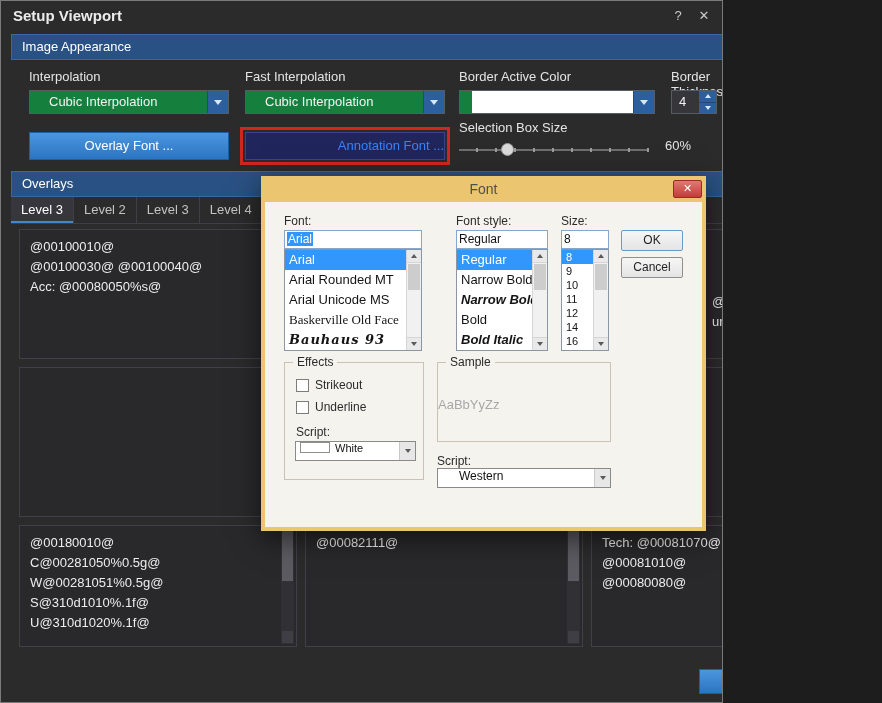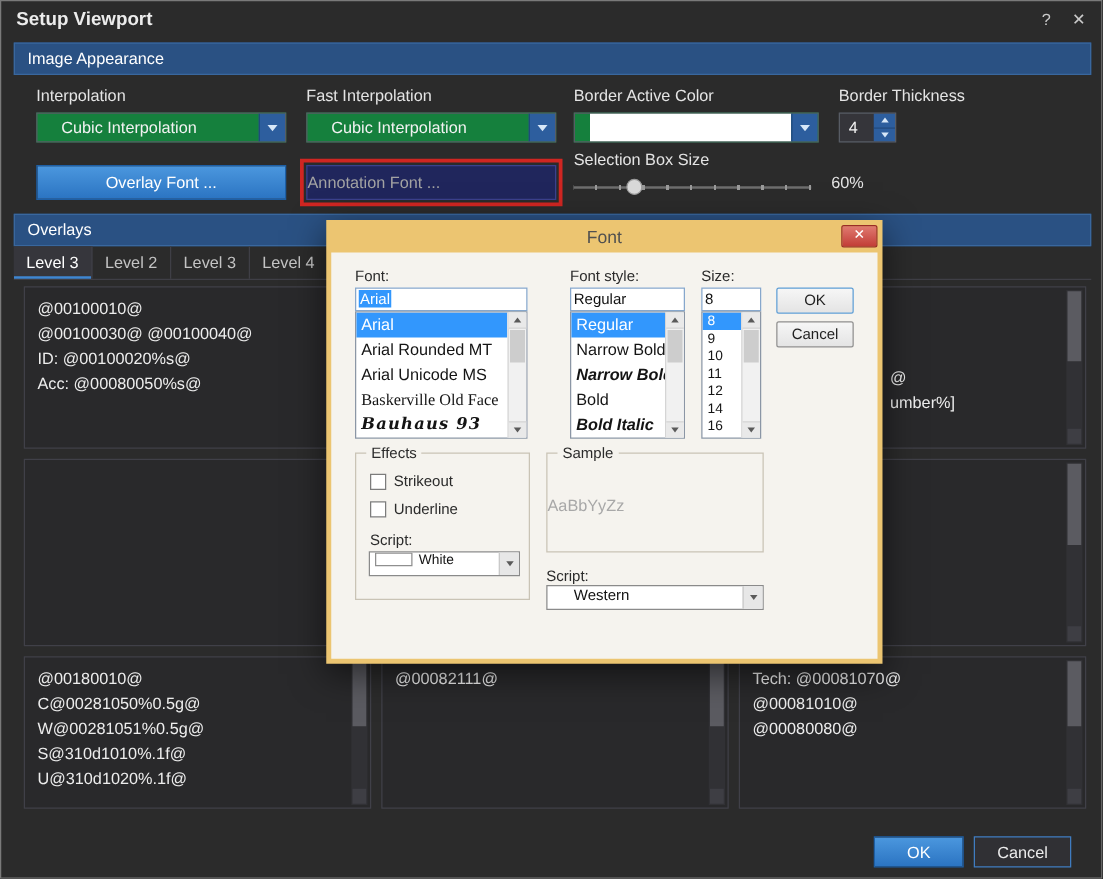--- a/index.html
+++ b/index.html
@@ -1,17 +1,17 @@
 <!DOCTYPE html>
 <html><head>
 <meta charset="utf-8">
 <style>
   * { box-sizing: border-box; margin: 0; padding: 0; }
   body { background:#1d1d1d; font-family:"Liberation Sans", sans-serif; }
-  .window { position:relative; width:882px; height:703px; background:#2b2b2b;
+  .window { position:relative; width:723px; height:703px; background:#2b2b2b;
             border:1px solid #7a7a7a; overflow:hidden; font-family:"Liberation Sans", sans-serif; }
 
   
   .titlebar { position:absolute; left:0; top:0; right:0; height:30px; }
   .title-text { position:absolute; left:12px; top:6px; font-size:15px; font-weight:600; color:#ececec; }
   .tb-btn { position:absolute; top:7px; width:20px; text-align:center; color:#c9c9c9; font-size:13px; }
   .tb-help { right:34px; }
   .tb-close { right:8px; }
 
   
@@ -35,22 +35,22 @@
   .spin-up, .spin-dn { flex:1; background:#2d5e9e; display:flex; align-items:center; justify-content:center; }
   .spin-up { border-bottom:1px solid #20497c; }
   .tri-up-s { width:0; height:0; border-left:3px solid transparent; border-right:3px solid transparent;
               border-bottom:4px solid #d7e7f8; }
   .tri-dn-s { width:0; height:0; border-left:3px solid transparent; border-right:3px solid transparent;
               border-top:4px solid #d7e7f8; }
 
   
   .btn-blue { position:absolute; background:linear-gradient(#4b97de,#2b74c2); border:1px solid #1d5fa6;
               color:#fff; font-size:13px; text-align:center; }
-  .btn-annotation { position:absolute; background:#20265c; border:1px solid #3b418d; color:#a3a3a3;
-                    font-size:13px; text-align:left; outline:3px solid #d02622; outline-offset:2px; }
+  .btn-annotation { position:absolute; background:#20265c; border:1px solid #3b418d; color:#3b82f6;
+                    font-size:13px; text-align:right; outline:3px solid #d02622; outline-offset:2px; }
   .btn-dark { position:absolute; background:#303034; border:1px solid #3f7cc0; color:#ececec;
               font-size:13px; text-align:center; }
 
   
   .slider { position:absolute; left:458px; top:142px; width:190px; height:14px; }
   .slider-line { position:absolute; left:0; right:0; top:6px; height:2px; background:#6e6e6e; }
   .slider-dots { position:absolute; left:0; right:0; top:5px; height:4px;
                  background-image:repeating-linear-gradient(to right, transparent 0 17px, #9a9a9a 17px 19px); }
   .slider-thumb { position:absolute; left:42px; top:0; width:13px; height:13px; border-radius:50%;
                   background:#d9d9d9; border:1px solid #9a9a9a; }
@@ -187,21 +187,20 @@
   <div class="tabs">
     <div class="tab active">Level 3</div>
     <div class="tab">Level 2</div>
     <div class="tab">Level 3</div>
     <div class="tab">Level 4</div>
   </div>
 
   <div class="cell" style="left:18px;top:228px;width:278px;height:130px">
     <div class="ln">@00100010@</div>
     <div class="ln">@00100030@ @00100040@</div>
-    <div class="ln">ID: @00100020%s@</div>
     <div class="ln">Acc: @00080050%s@</div>
     <div class="cell-sb">
         <div class="cell-sb-thumb"></div>
         <div class="cell-sb-btn"></div>
       </div>
   </div>
   <div class="cell" style="left:304px;top:228px;width:278px;height:130px">
     <div class="cell-sb">
         <div class="cell-sb-thumb"></div>
         <div class="cell-sb-btn"></div>

